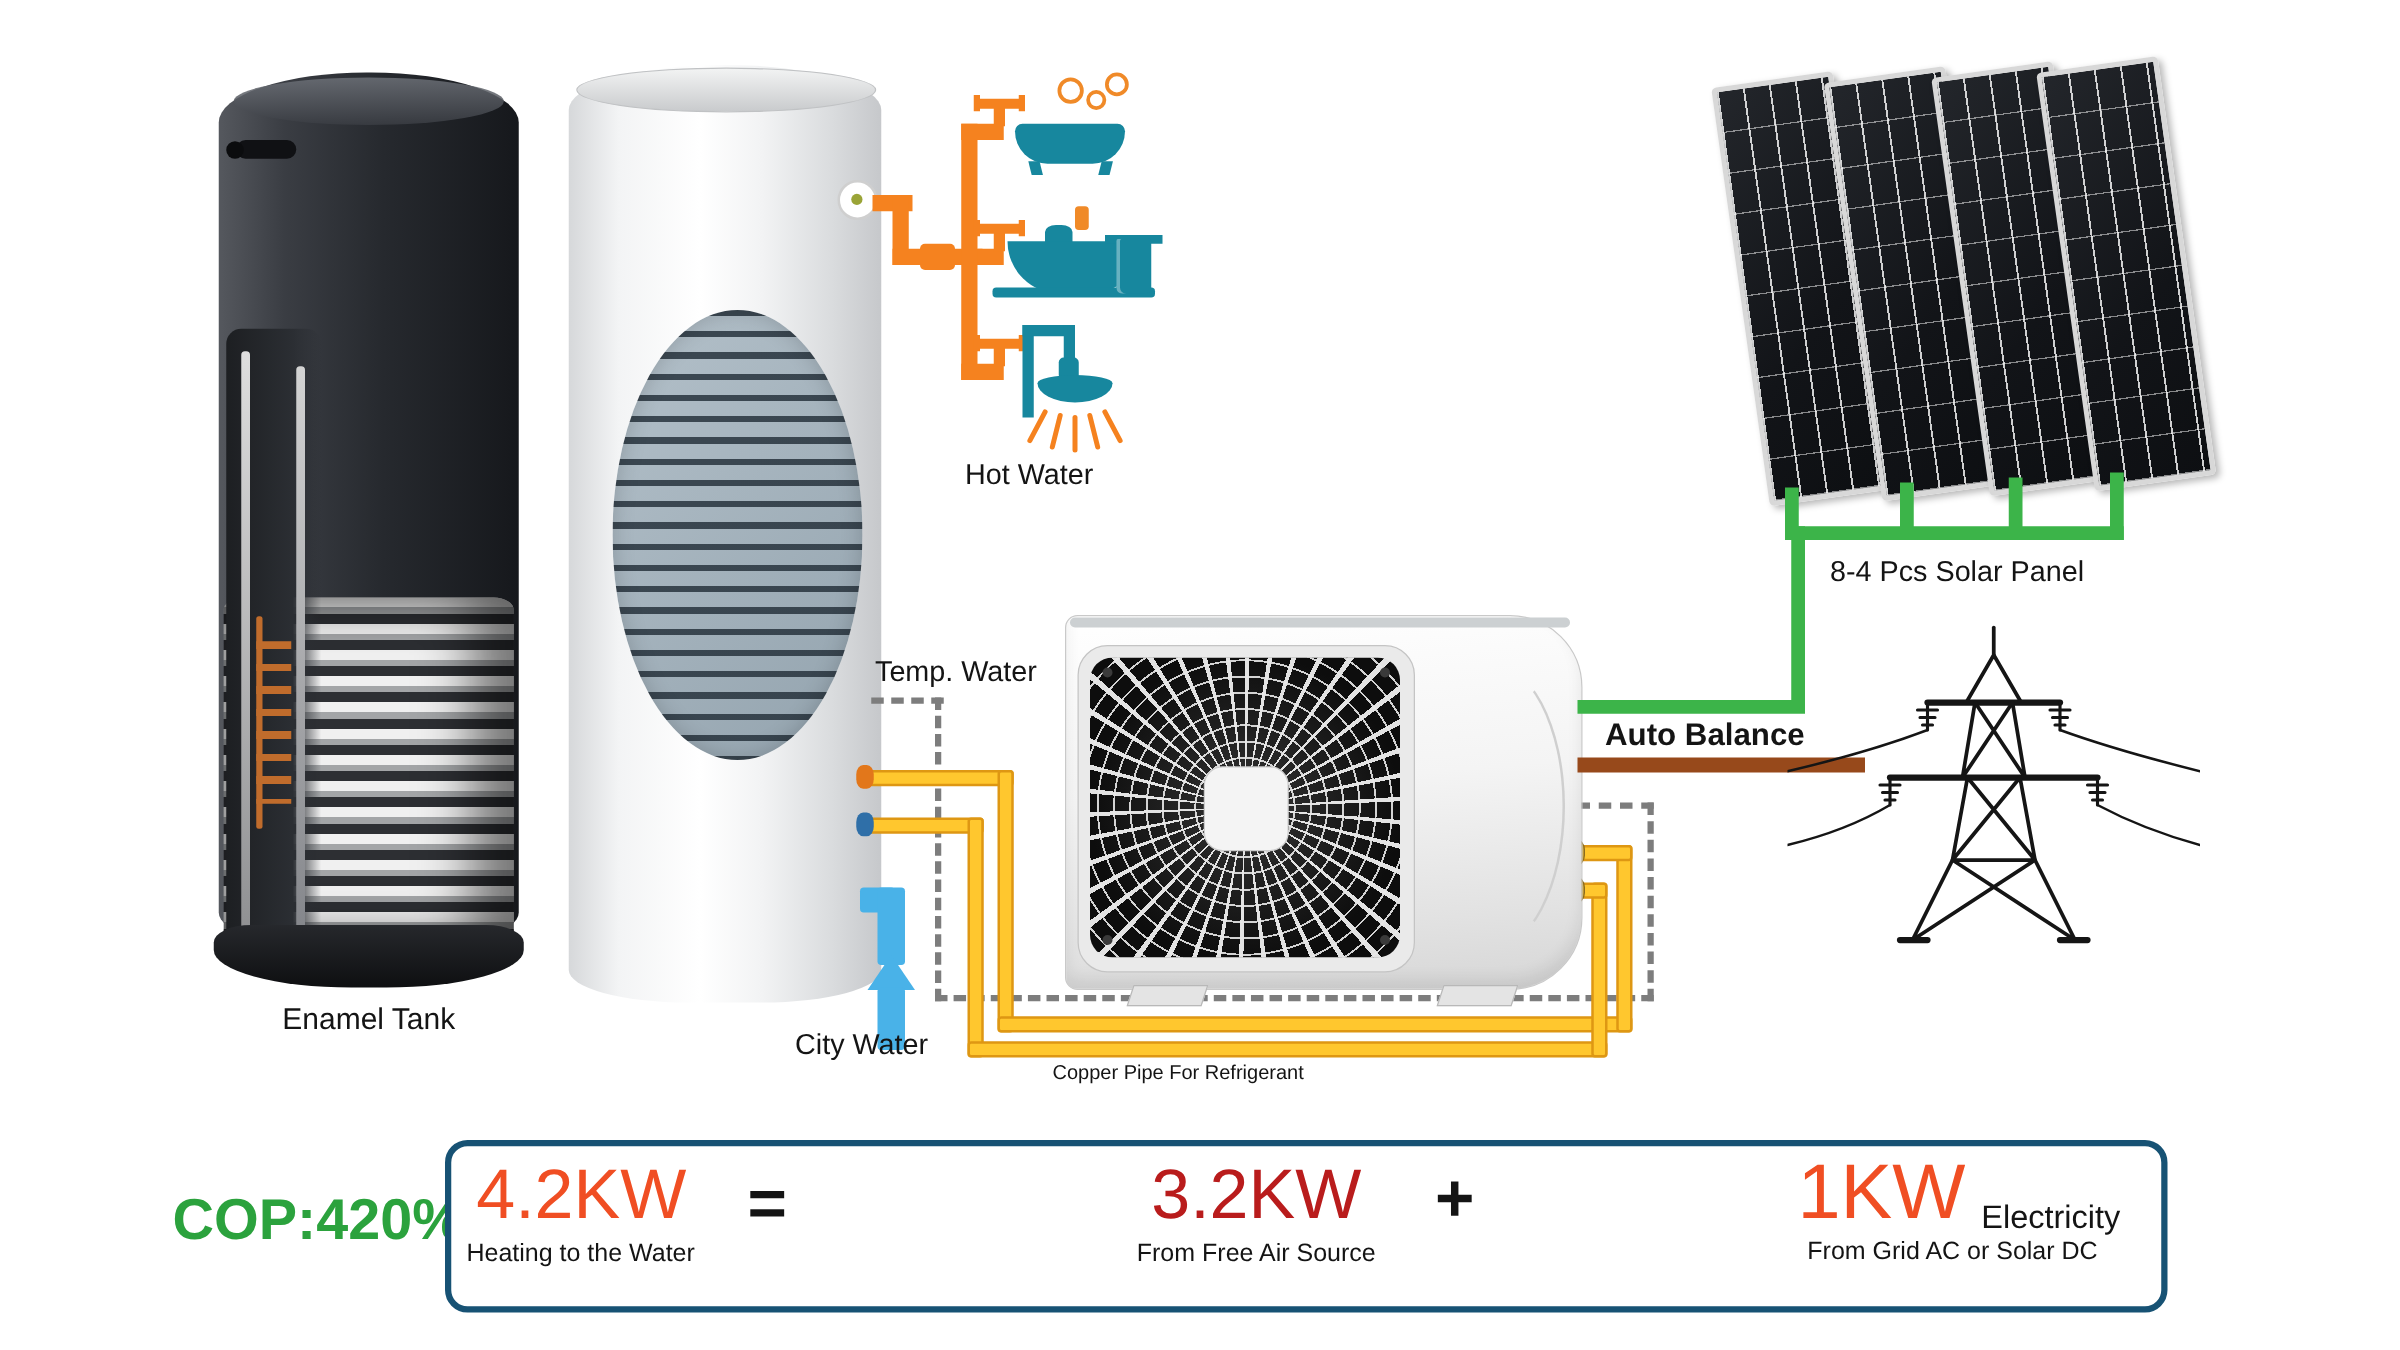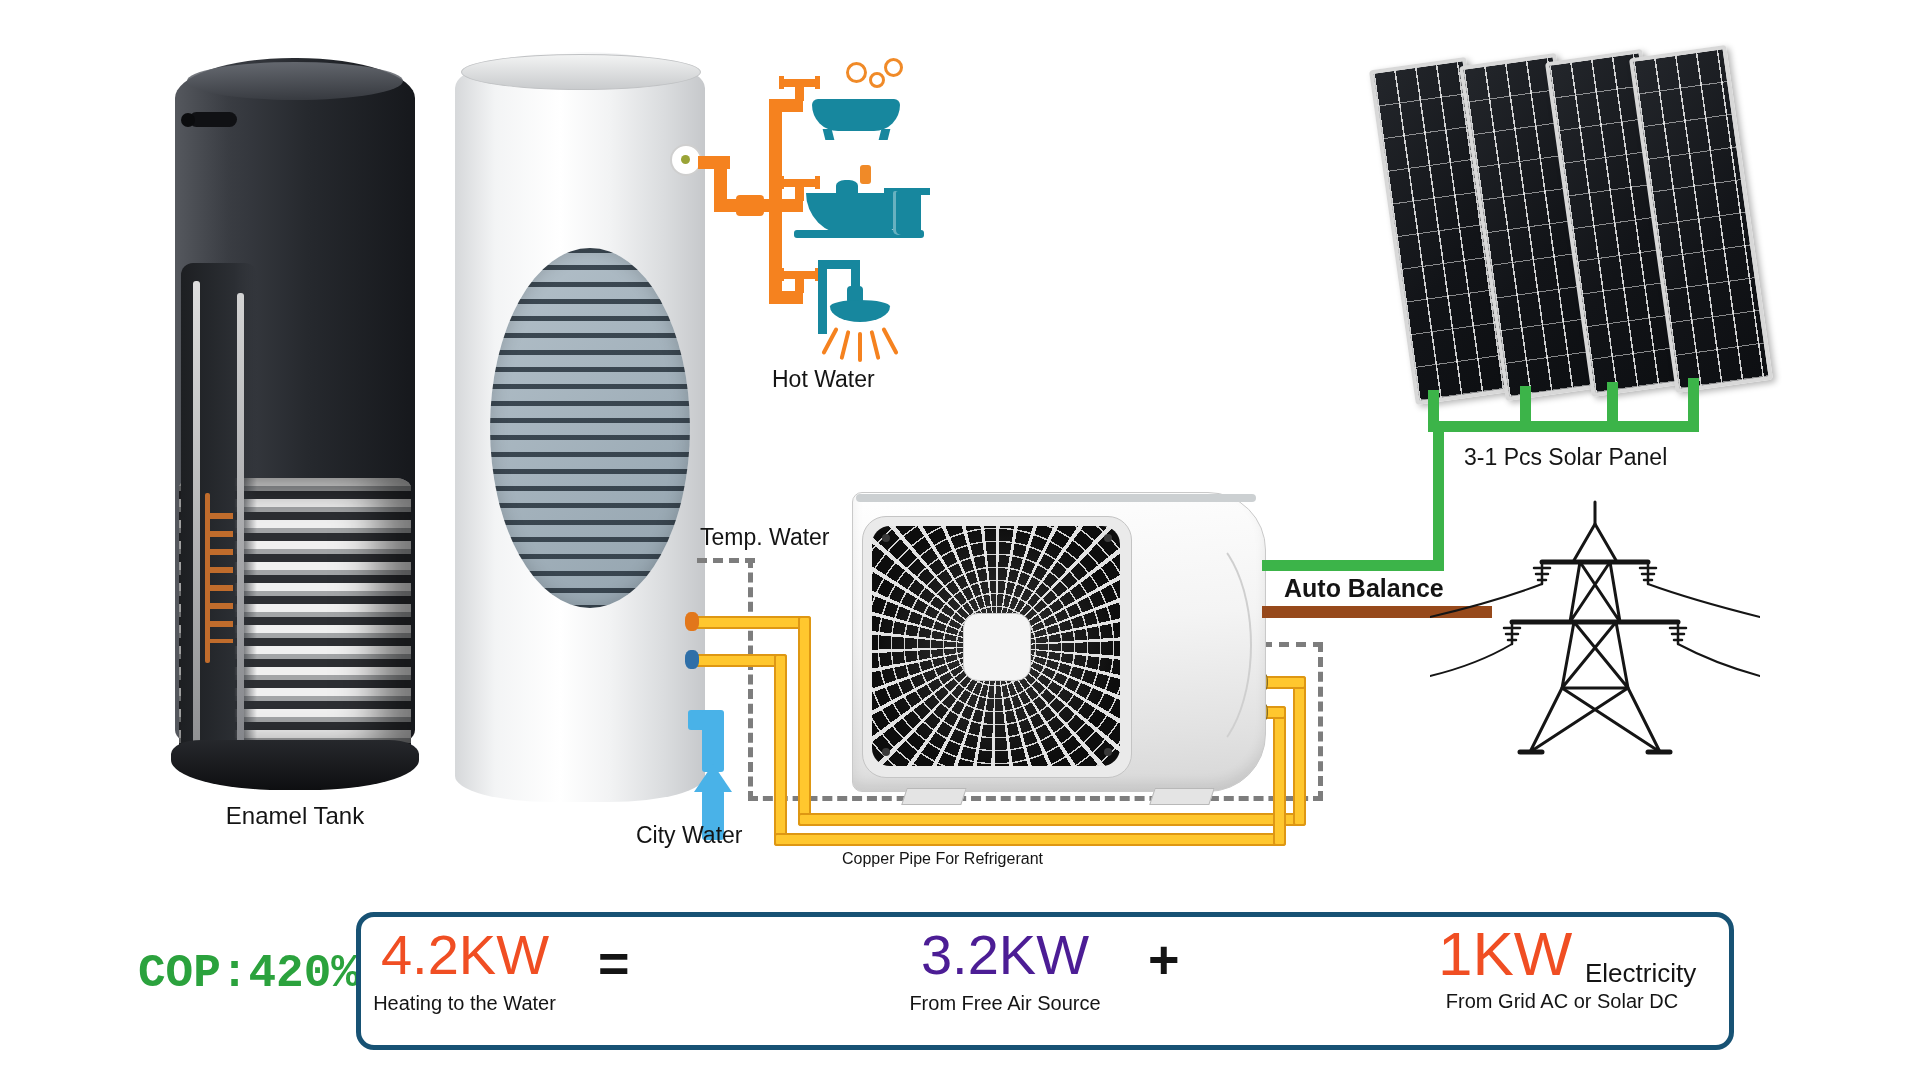--- a/index.html
+++ b/index.html
@@ -197,21 +197,21 @@
   </div>
   <div>
     <div class="pg" style="left:1428px;top:390px;width:11px;height:42px;"></div>
     <div class="pg" style="left:1520px;top:386px;width:11px;height:46px;"></div>
     <div class="pg" style="left:1607px;top:382px;width:11px;height:50px;"></div>
     <div class="pg" style="left:1688px;top:378px;width:11px;height:54px;"></div>
     <div class="pg" style="left:1428px;top:421px;width:271px;height:11px;"></div>
     <div class="pg" style="left:1433px;top:421px;width:11px;height:147px;"></div>
     <div class="pg" style="left:1262px;top:560px;width:182px;height:11px;"></div>
   </div>
-  <div class="lbl" style="left:1464px;top:444px;font-size:23px;">3-1 Pcs Solar Panel</div>
+  <div class="lbl" style="left:1464px;top:444px;font-size:23px;">8-4 Pcs Solar Panel</div>
   <div class="lbl" style="left:1272px;top:574px;font-size:25px;font-weight:bold;margin-left:12px;">Auto Balance</div>
   <div class="pbr" style="left:1262px;top:606px;width:230px;height:12px;"></div>
 
   <svg class="abs" style="left:1430px;top:500px;" width="330" height="265" viewBox="0 0 330 265" fill="none" stroke="#151515" stroke-width="3" stroke-linecap="round">
     <line x1="165" y1="2" x2="165" y2="24"></line>
     <path d="M165 24 L143 62 M165 24 L187 62 M143 62 L187 62"></path>
     <path d="M112 62 L218 62" stroke-width="5"></path>
     <path d="M104 68 L120 68 M106 74 L118 74 M108 80 L116 80 M112 62 L112 84" stroke-width="2.5"></path>
     <path d="M210 68 L226 68 M212 74 L224 74 M214 80 L222 80 M218 62 L218 84" stroke-width="2.5"></path>
     <path d="M150 62 L140 122 M180 62 L190 122 M150 62 L190 122 M180 62 L140 122 M140 122 L190 122"></path>
@@ -220,25 +220,25 @@
     <path d="M240 128 L256 128 M242 134 L254 134 M244 140 L252 140 M248 122 L248 144" stroke-width="2.5"></path>
     <path d="M144 122 L132 188 M186 122 L198 188 M144 122 L198 188 M186 122 L132 188 M132 188 L198 188"></path>
     <path d="M132 188 L100 252 M198 188 L230 252 M132 188 L230 252 M198 188 L100 252"></path>
     <path d="M90 252 L112 252 M218 252 L240 252" stroke-width="5"></path>
     <path d="M112 84 C 70 100, 30 110, 0 117" stroke-width="2"></path>
     <path d="M218 84 C 262 100, 302 110, 330 117" stroke-width="2"></path>
     <path d="M82 144 C 55 160, 25 170, 0 176" stroke-width="2"></path>
     <path d="M248 144 C 278 160, 308 170, 330 176" stroke-width="2"></path>
   </svg>
 
-  <div class="lbl" style="left:138px;top:948px;font-size:46px;font-weight:bold;color:#2BA23D;font-family:Liberation Mono, monospace;">COP:420%</div>
+  <div class="lbl" style="left:138px;top:948px;font-size:46px;font-weight:bold;color:#2BA23D;">COP:420%</div>
   <div class="abs" style="left:356px;top:912px;width:1368px;height:128px;border:5px solid #175274;border-radius:18px;background:#fff;"></div>
   <div class="lbl ctr" style="left:375px;top:922px;width:180px;font-size:56px;color:#F04E23;">4.2KW</div>
   <div class="lbl ctr" style="left:362px;top:992px;width:205px;font-size:20px;">Heating to the Water</div>
   <div class="lbl" style="left:598px;top:932px;font-size:54px;font-weight:bold;">=</div>
-  <div class="lbl ctr" style="left:910px;top:922px;width:190px;font-size:56px;color:#4c1d95;">3.2KW</div>
+  <div class="lbl ctr" style="left:910px;top:922px;width:190px;font-size:56px;color:#b91c1c;">3.2KW</div>
   <div class="lbl ctr" style="left:895px;top:992px;width:220px;font-size:20px;">From Free Air Source</div>
   <div class="lbl" style="left:1148px;top:928px;font-size:54px;font-weight:bold;">+</div>
   <div class="lbl" style="left:1438px;top:918px;font-size:62px;color:#F04E23;">1KW</div>
   <div class="lbl" style="left:1585px;top:958px;font-size:26px;">Electricity</div>
   <div class="lbl ctr" style="left:1412px;top:990px;width:300px;font-size:20px;">From Grid AC or Solar DC</div>
 
 </div>
 
 </body></html>

